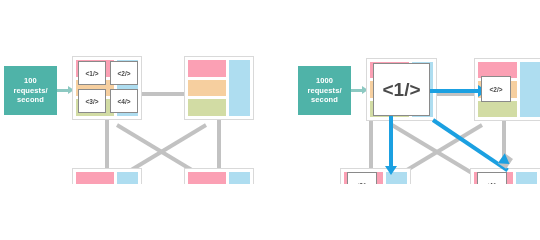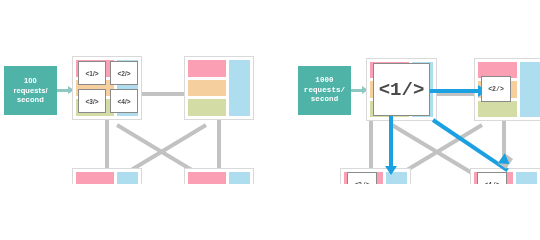--- a/index.html
+++ b/index.html
@@ -1,21 +1,21 @@
 <!DOCTYPE html>
 <html><head>
 <meta charset="utf-8">
 <style>
   html,body{margin:0;padding:0;background:#ffffff;}
   body{width:540px;height:184px;overflow:hidden;
        font-family:"Liberation Sans","DejaVu Sans",sans-serif;}
   .stage{position:relative;width:540px;height:184px;background:#ffffff;}
   .panel{position:absolute;top:0;height:184px;width:270px;margin-top:48px;}
   .panel.left{left:0;}
-  .panel.right{left:270px;font-family:Liberation Mono, monospace;}
+  .panel.right{left:270px;}
 
   
   .badge{position:absolute;background:#4fb3a8;display:flex;align-items:center;
          justify-content:center;text-align:center;color:#ffffff;
          font-size:7.5px;line-height:9.5px;font-weight:bold;letter-spacing:.1px;}
   .badge span{display:block;}
 
   
   .feedline{position:absolute;background:#8dc9c2;height:3px;}
   .feedhead{position:absolute;width:0;height:0;

